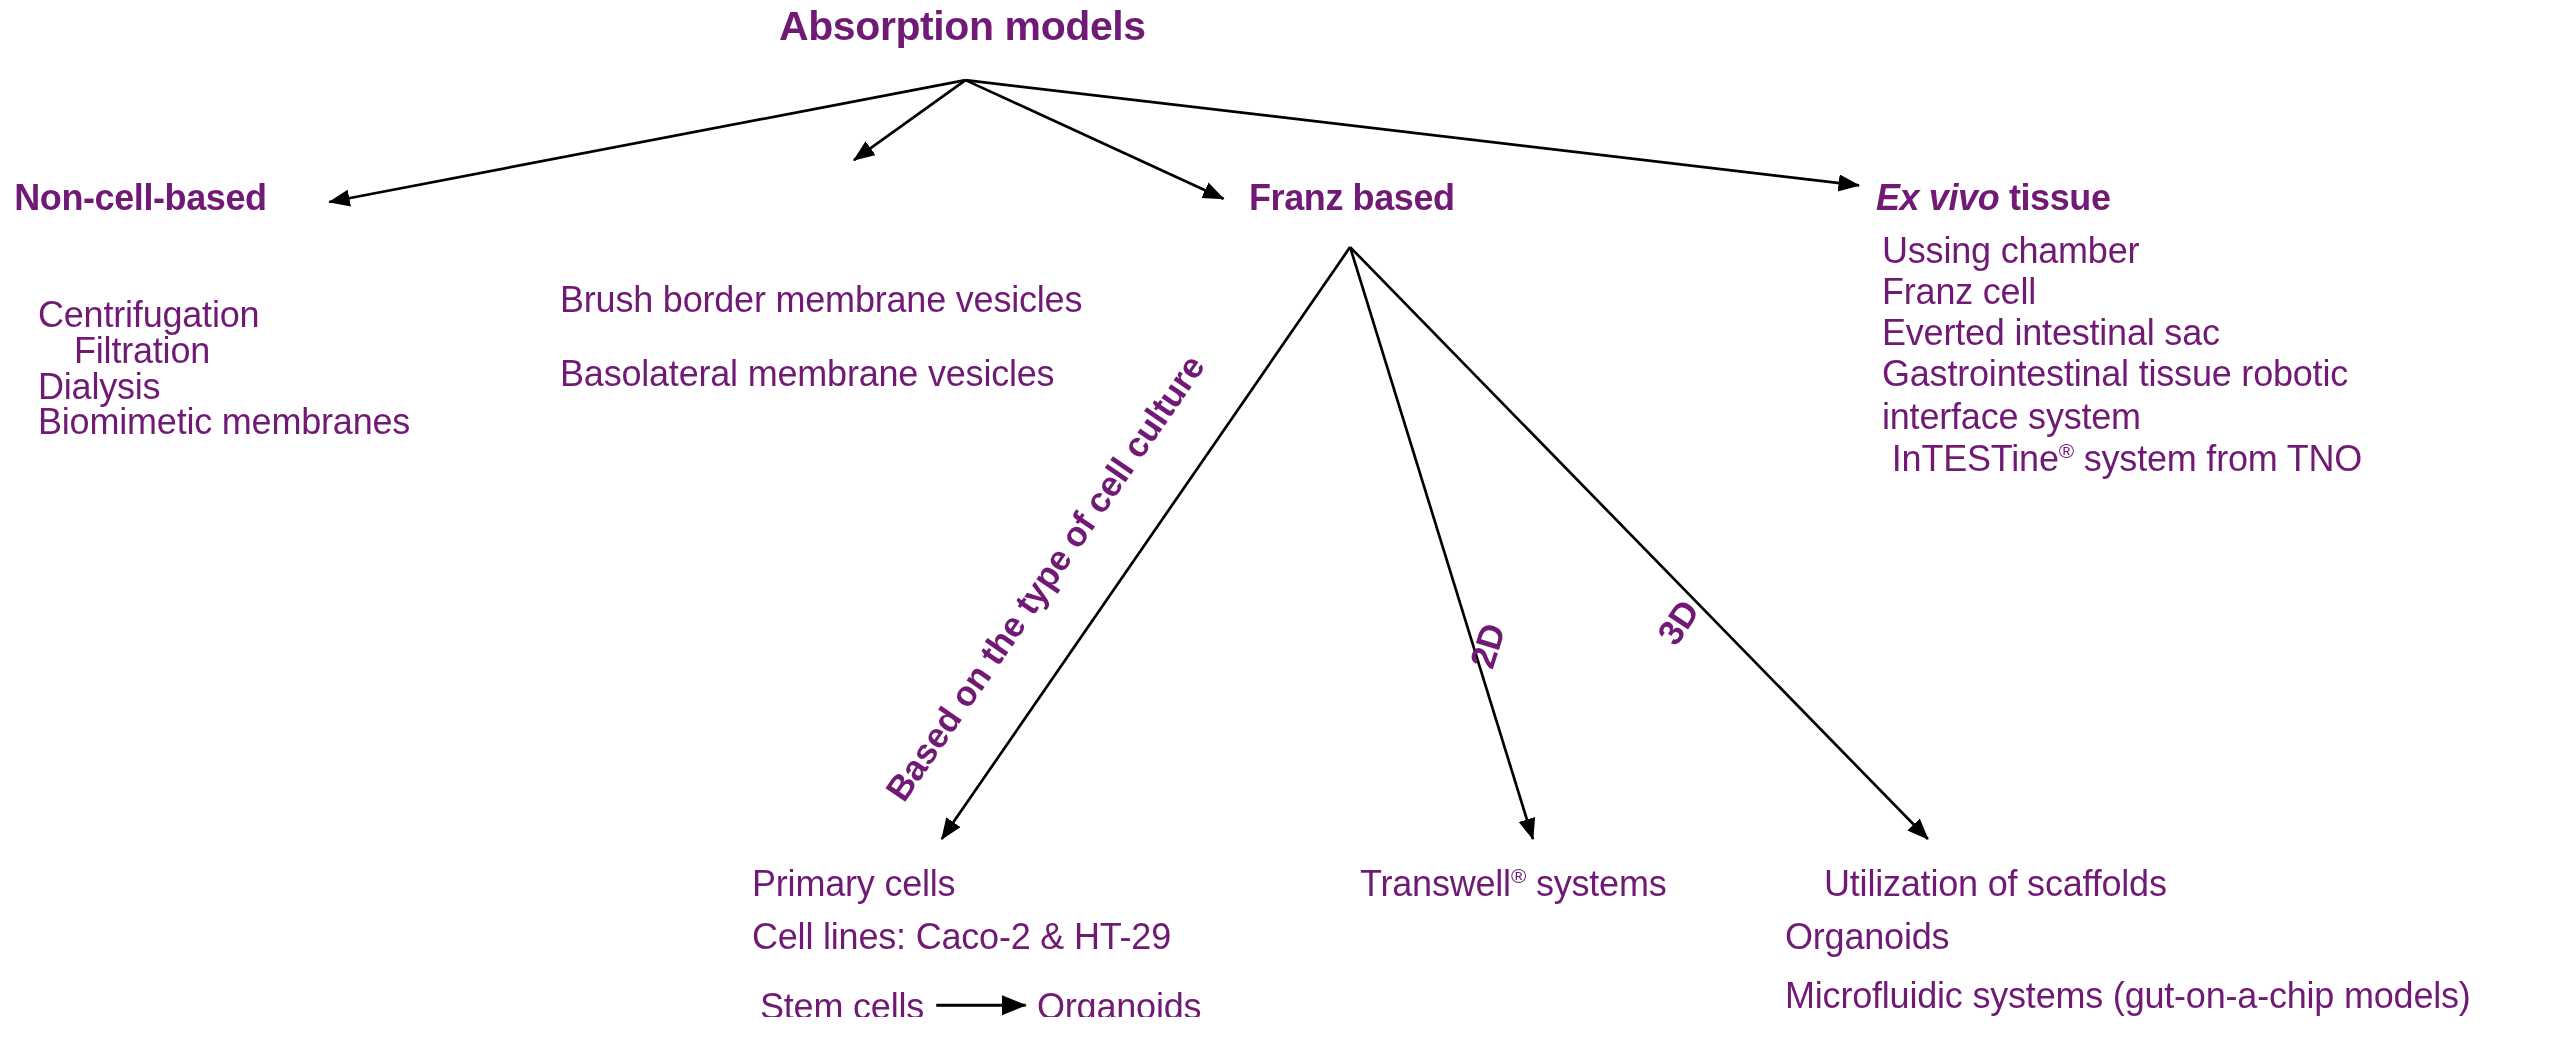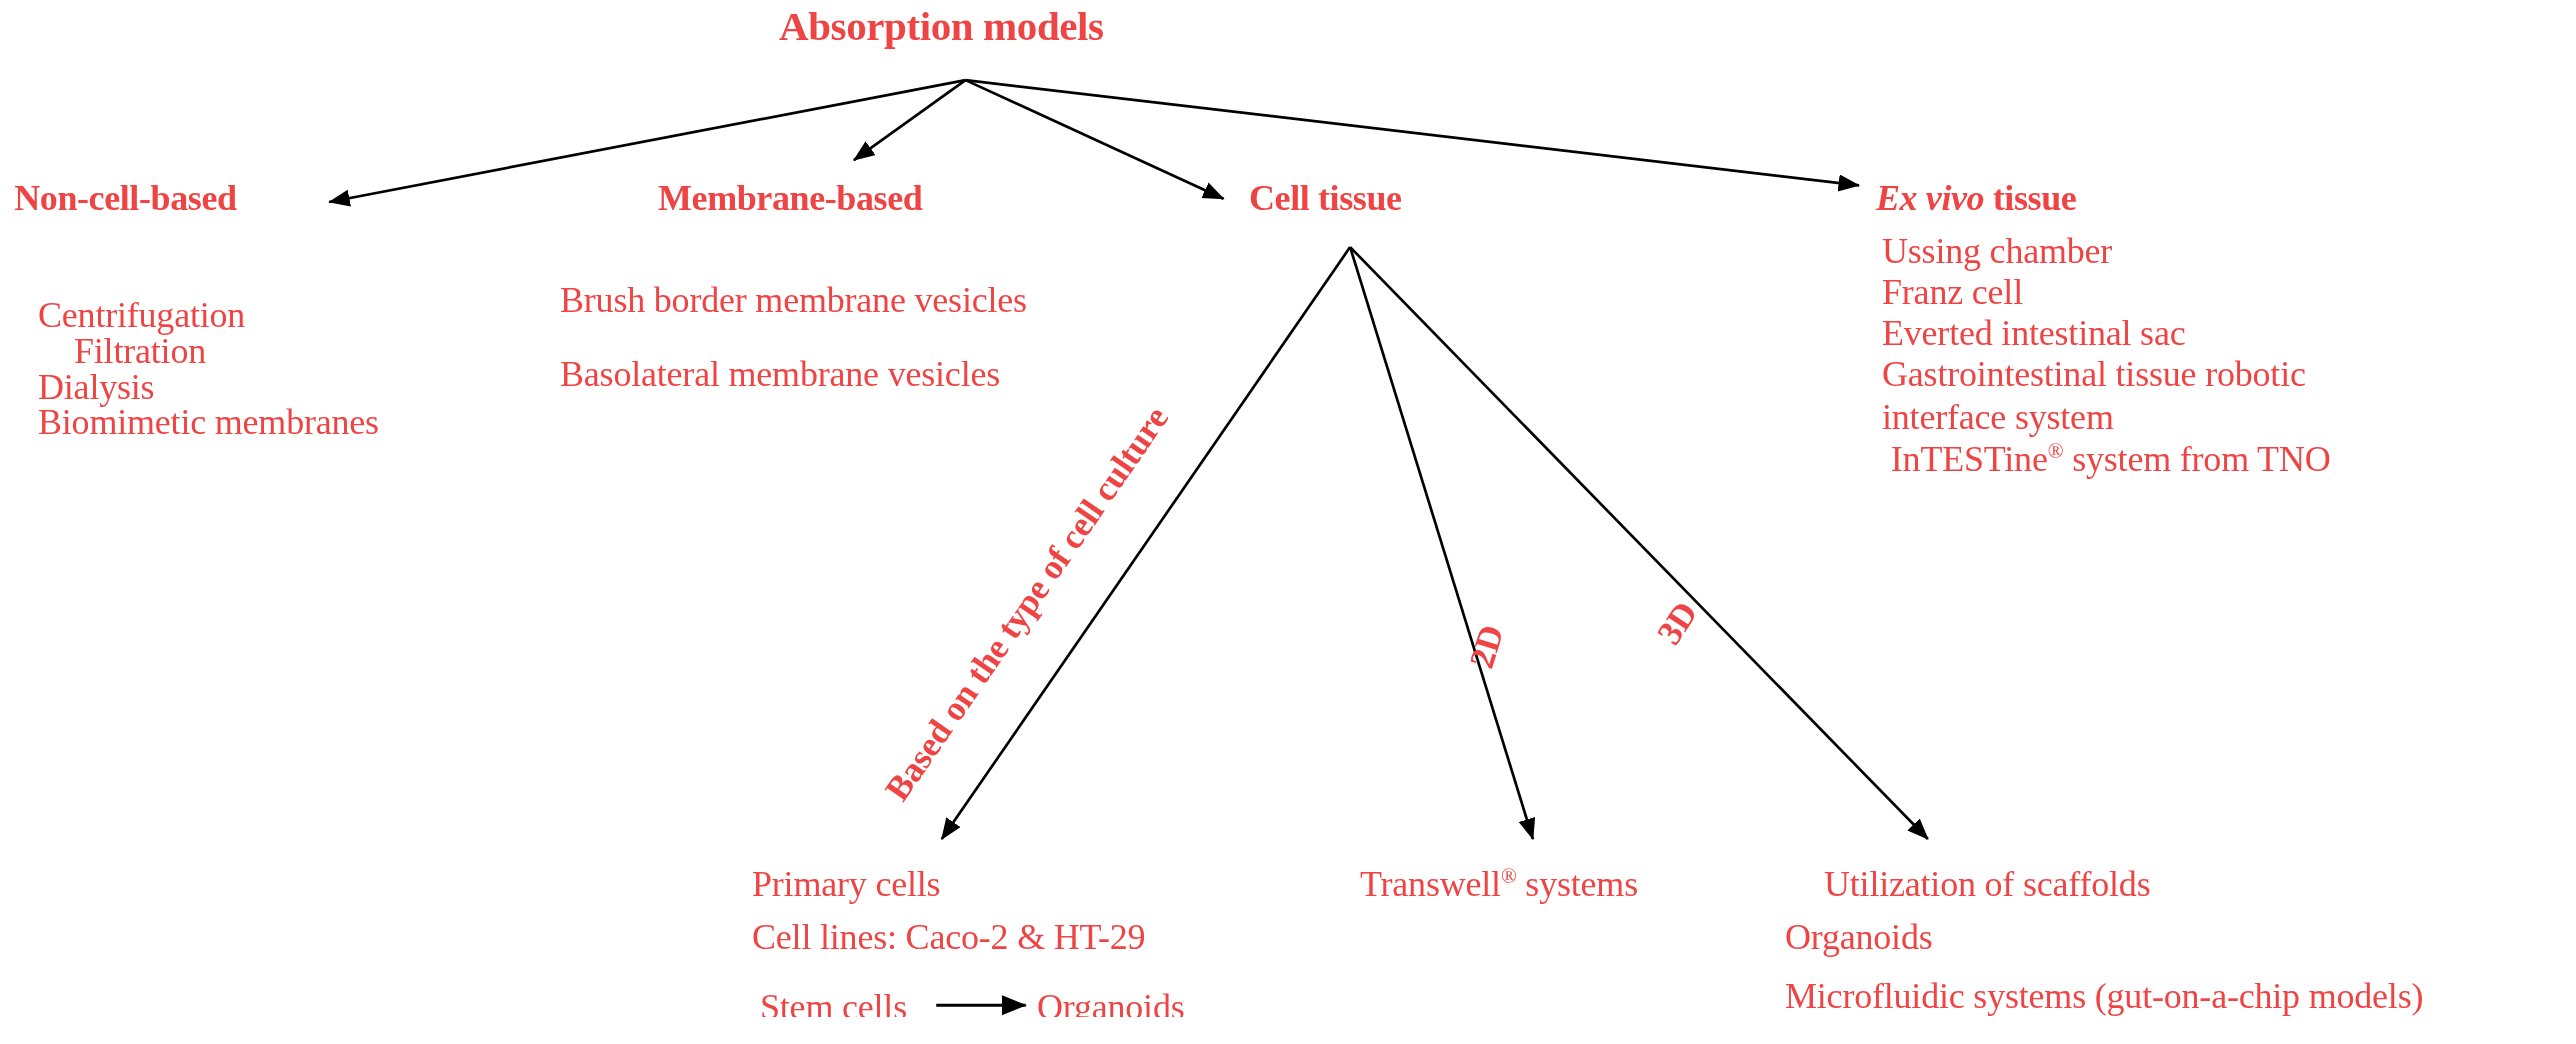--- a/index.html
+++ b/index.html
@@ -5,22 +5,22 @@
   html, body {
     margin: 0;
     padding: 0;
     background: #ffffff;
   }
   #root {
     position: relative;
     width: 2576px;
     height: 1017px;
     background: #ffffff;
-    font-family: Liberation Serif, serif;
-    color: #ef4444;
+    font-family: Liberation Sans, sans-serif;
+    color: #701a75;
     overflow: hidden;
   }
   #edges {
     position: absolute;
     left: 0;
     top: 0;
     width: 2576px;
     height: 1045px;
     pointer-events: none;
   }
@@ -96,27 +96,26 @@
   <div class="node title" style="left:779px; top:6.3px;">Absorption models</div>
 
   <div class="node branch-head" style="left:14.2px; top:180px;">Non-cell-based</div>
   <div class="leaf-list">
     <div class="leaf" style="left:38px; top:294px;">Centrifugation</div>
     <div class="leaf" style="left:38px; top:330px;margin-left:36px;">Filtration</div>
     <div class="leaf" style="left:38px; top:366px;">Dialysis</div>
     <div class="leaf" style="left:38px; top:401px;">Biomimetic membranes</div>
   </div>
 
-  <div class="node branch-head" style="left:658px; top:180px;">Membrane-based</div>
   <div class="leaf-list">
     <div class="leaf" style="left:560px; top:279px;">Brush border membrane vesicles</div>
     <div class="leaf" style="left:560px; top:353px;">Basolateral membrane vesicles</div>
   </div>
 
-  <div class="node branch-head" style="left:1249px; top:180px;">Cell tissue</div>
+  <div class="node branch-head" style="left:1249px; top:180px;">Franz based</div>
 
   <div class="node branch-head" style="left:1876px; top:180px;"><span class="ital">Ex vivo</span><span> tissue</span></div>
   <div class="leaf-list">
     <div class="leaf" style="left:1882px; top:230px;">Ussing chamber</div>
     <div class="leaf" style="left:1882px; top:271px;">Franz cell</div>
     <div class="leaf" style="left:1882px; top:312px;">Everted intestinal sac</div>
     <div class="leaf" style="left:1882px; top:353px;">Gastrointestinal tissue robotic</div>
     <div class="leaf" style="left:1882px; top:396px;">interface system</div>
     <div class="leaf" style="left:1882px; top:438px;"><span>&nbsp;InTESTine</span><sup>®</sup><span> system from TNO</span></div>
   </div>

